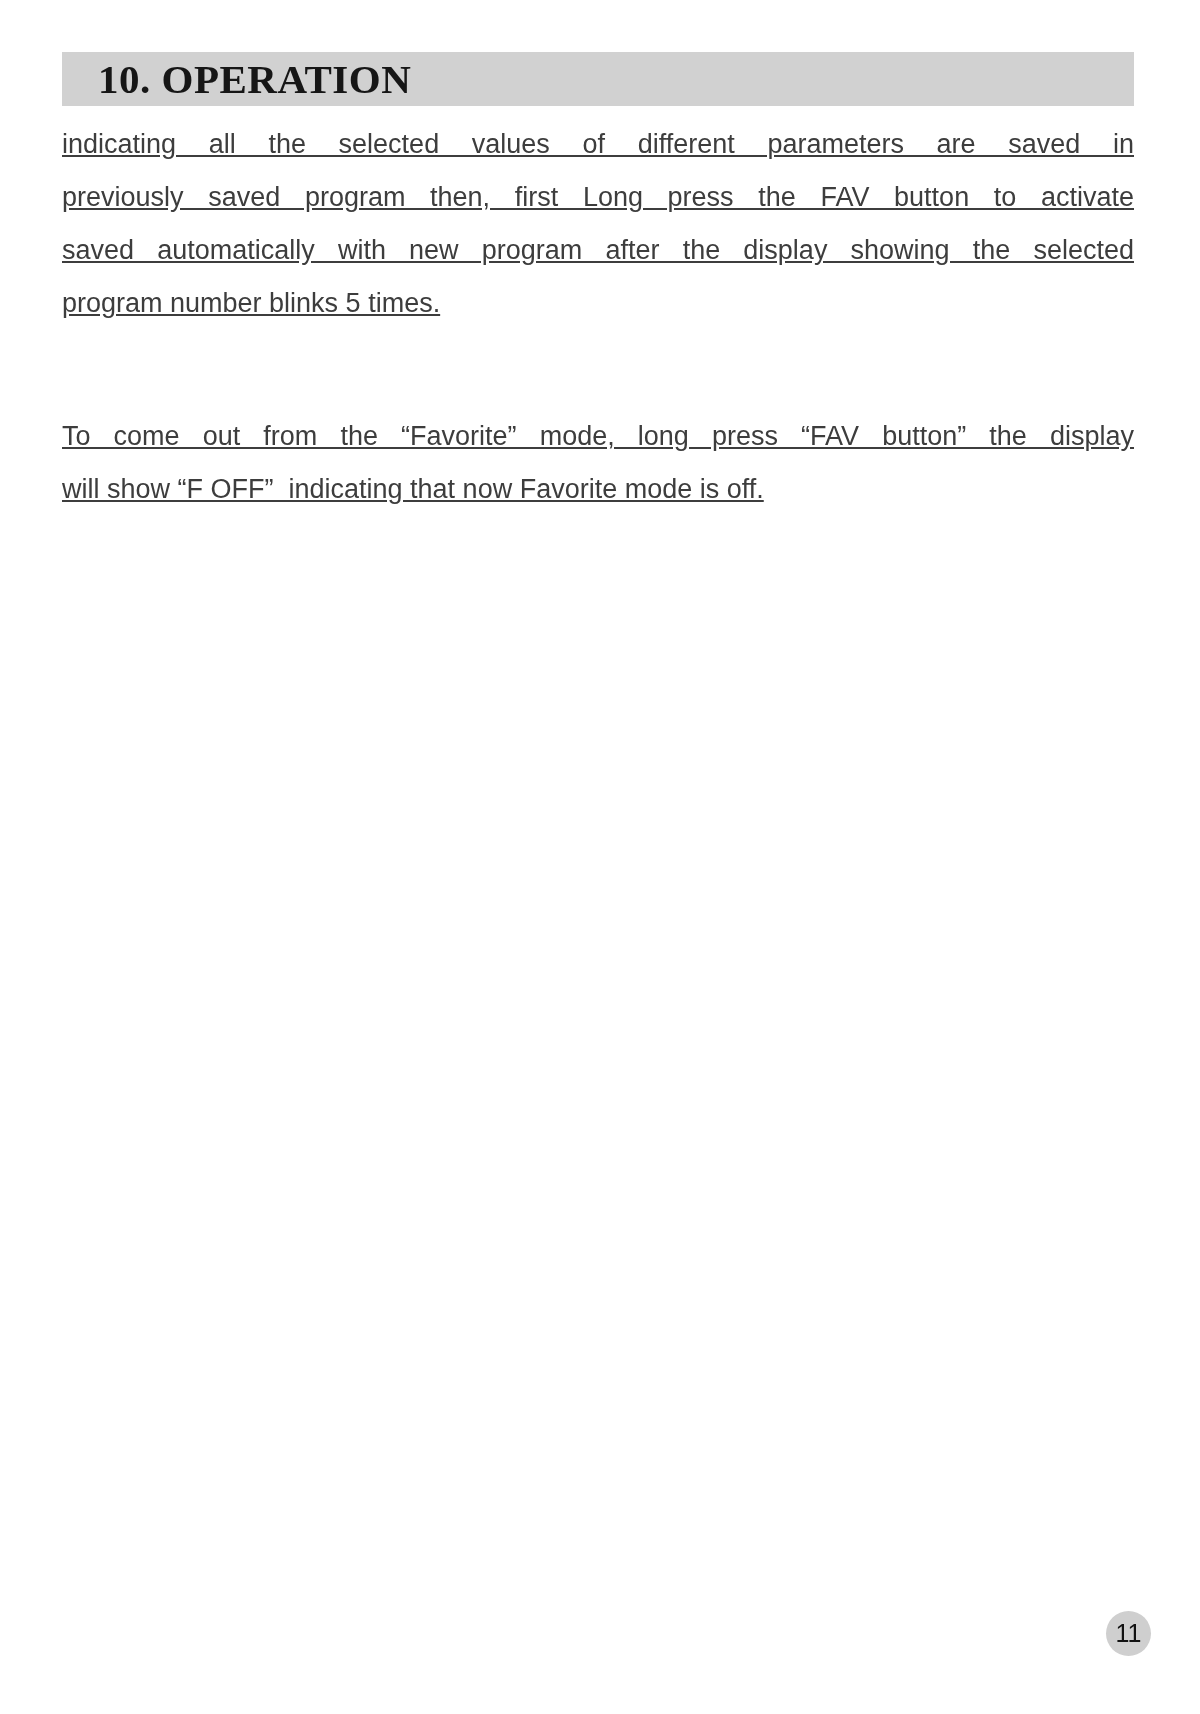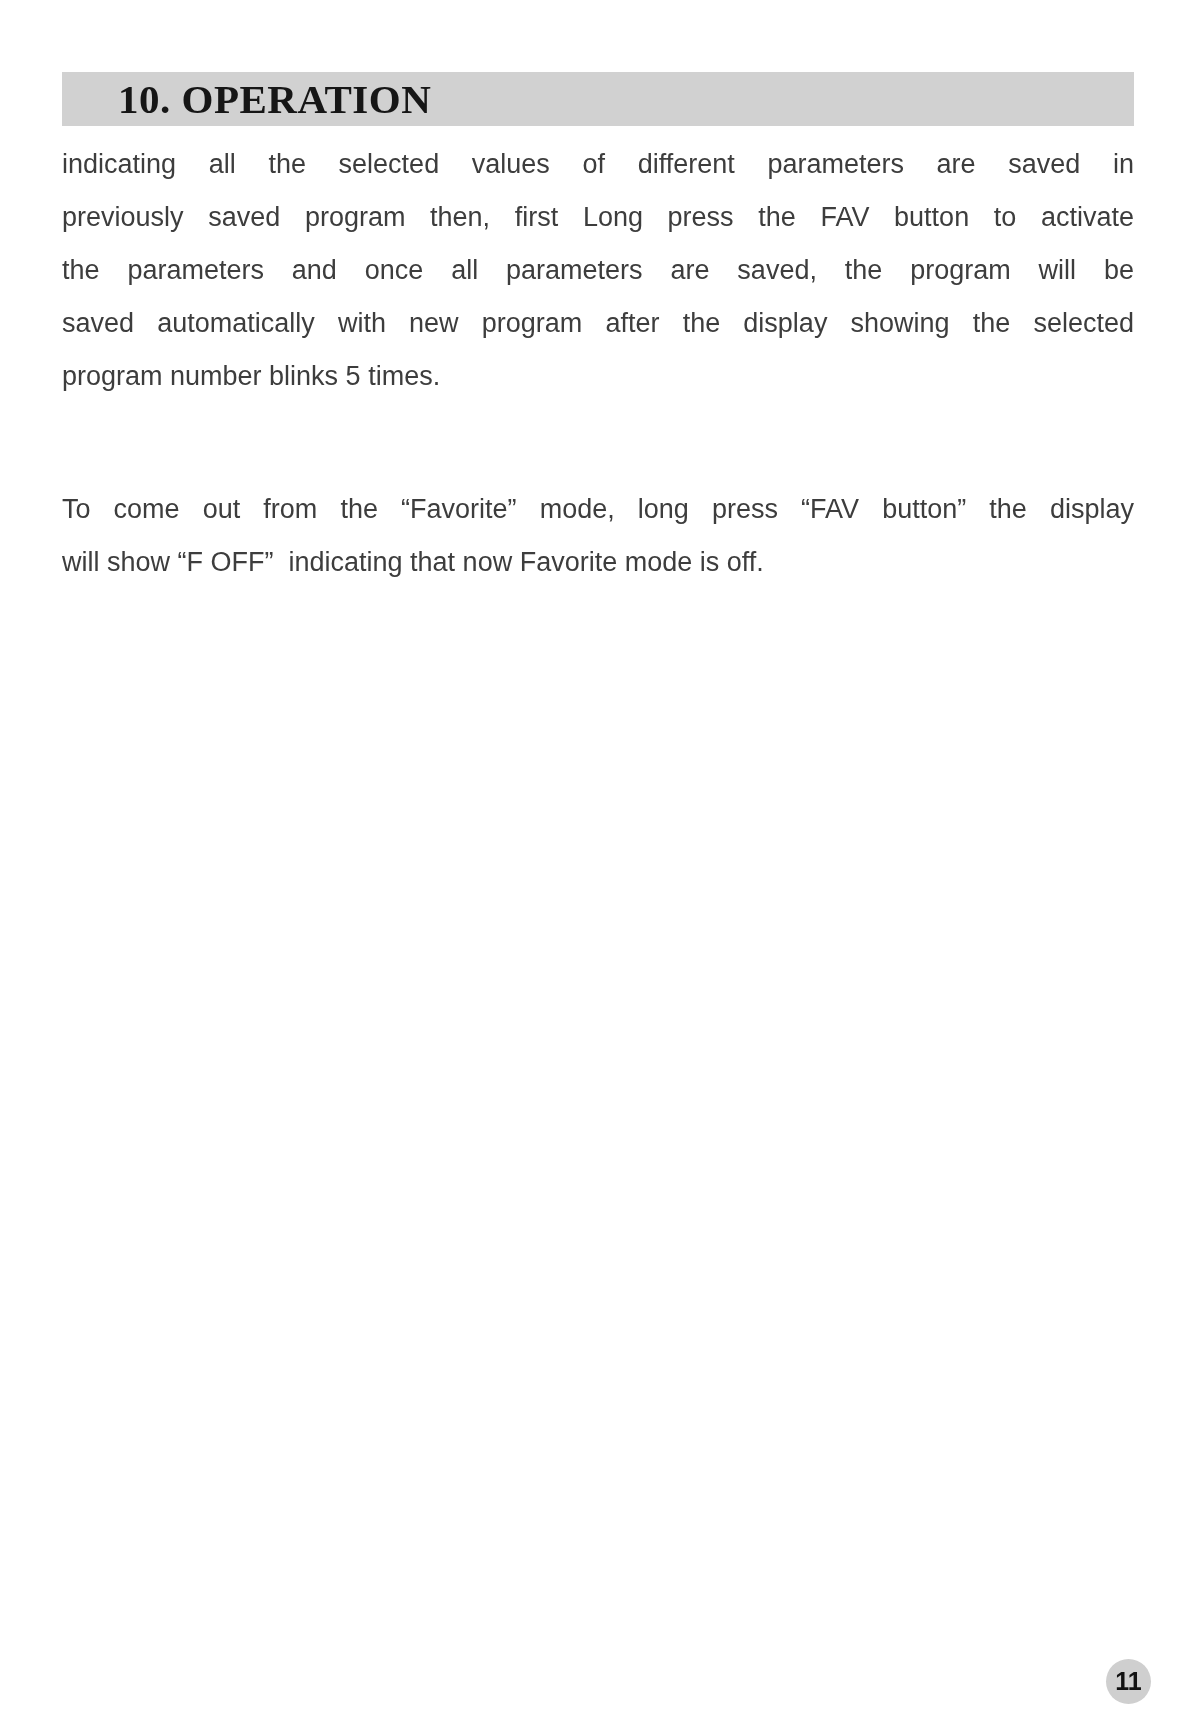--- a/index.html
+++ b/index.html
@@ -13,43 +13,42 @@
     height: 1714px;
     background: var(--page-bg, #ffffff);
     overflow: hidden;
     font-family: "Liberation Sans", sans-serif;
   }
   .content {
     margin-left: 62px;
     width: 1072px;
   }
   .section-header-bar {
-    margin-top: 72px;
+    margin-top: 52px;
     height: 54px;
     background: var(--header-bg, #d1d1d1);
     display: flex;
-    padding-left: 20px;
   }
   .section-title {
     font-family: "Liberation Serif", serif;
     font-weight: 700;
     font-size: 41px;
     letter-spacing: 0.5px;
     color: var(--title, #161616);
     padding-left: 36px;
     line-height: 54px;
     white-space: pre;
   }
   .body-text {
     margin-top: 12px;
     font-size: 27px;
     line-height: 53px;
     color: var(--body-text, #3d3d3d);
   }
-  .para { margin: 0; }
+  .para { margin: 0; text-decoration: underline; }
   .para + .para { margin-top: 80px; }
   .line {
     white-space: pre-wrap;
     text-align: justify;
     text-align-last: justify;
   }
   .line.last {
     text-align: center;
     text-align-last: left;
   }
@@ -58,40 +57,38 @@
     left: 1106px;
     top: 1611px;
     width: 45px;
     height: 45px;
     border-radius: 50%;
     background: var(--page-badge-bg, #cfcfcf);
     display: flex;
     align-items: center;
     justify-content: center;
     font-size: 25px;
-    font-weight: 700;
+    font-weight: 400;
     color: var(--page-number, #121212);
-    margin-top: 48px;
   }
 </style>
 </head>
 <body>
 
 <div class="page">
   <div class="content">
 
     <div class="section-header-bar">
       <div class="section-title">10. OPERATION</div>
     </div>
 
     <div class="body-text">
       <div class="para">
         <div class="line">indicating all the selected values of different parameters are saved in</div>
         <div class="line">previously saved program then, first Long press the FAV button to activate</div>
-        <div class="line">the parameters and once all parameters are saved, the program will be</div>
         <div class="line">saved automatically with new program after the display showing the selected</div>
         <div class="line last">program number blinks 5 times.</div>
       </div>
 
       <div class="para">
         <div class="line">To come out from the “Favorite” mode, long press “FAV button” the display</div>
         <div class="line last">will show “F OFF”  indicating that now Favorite mode is off.</div>
       </div>
     </div>
 

